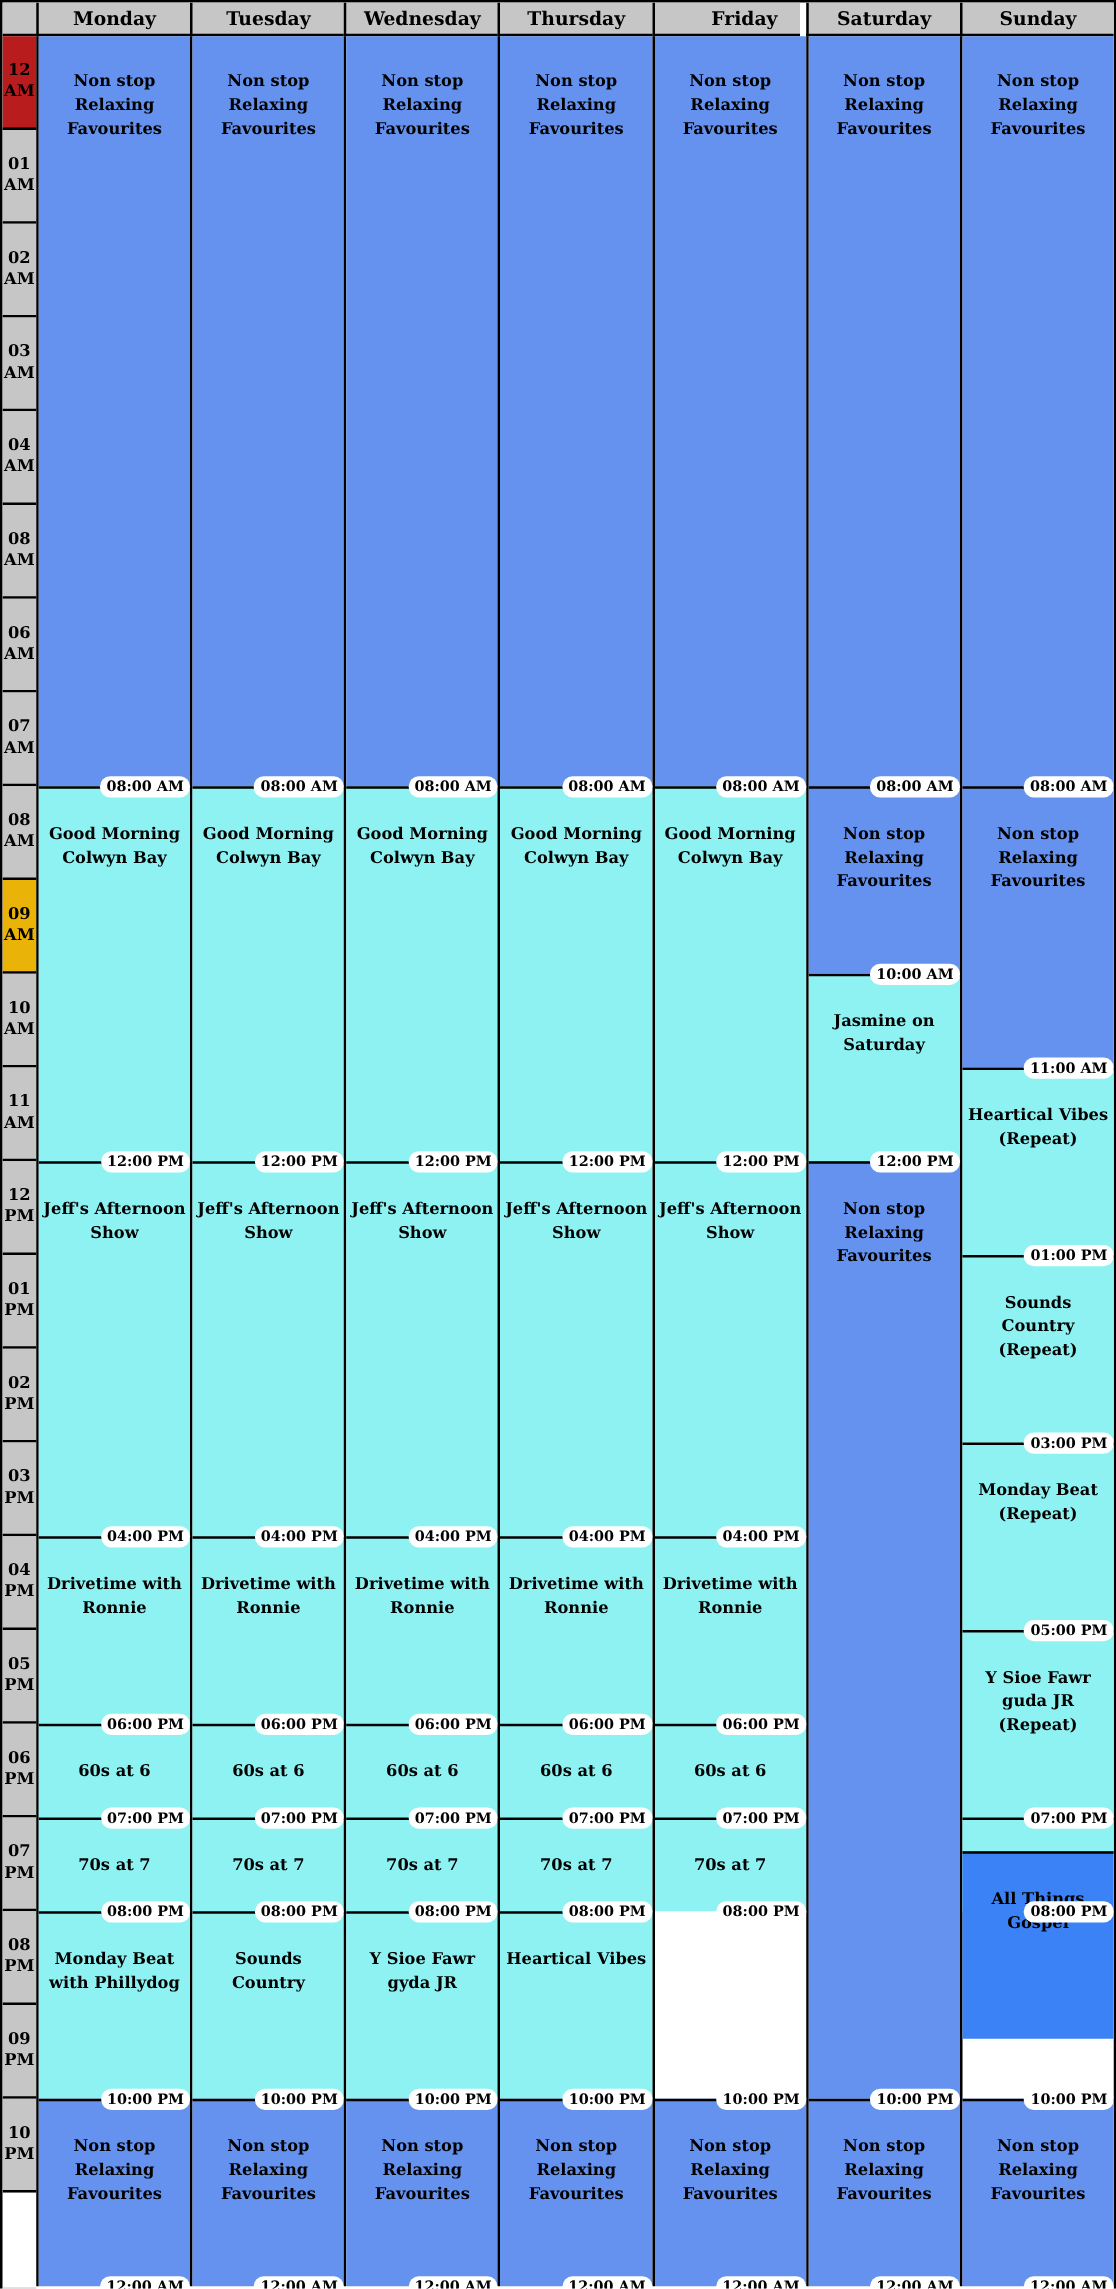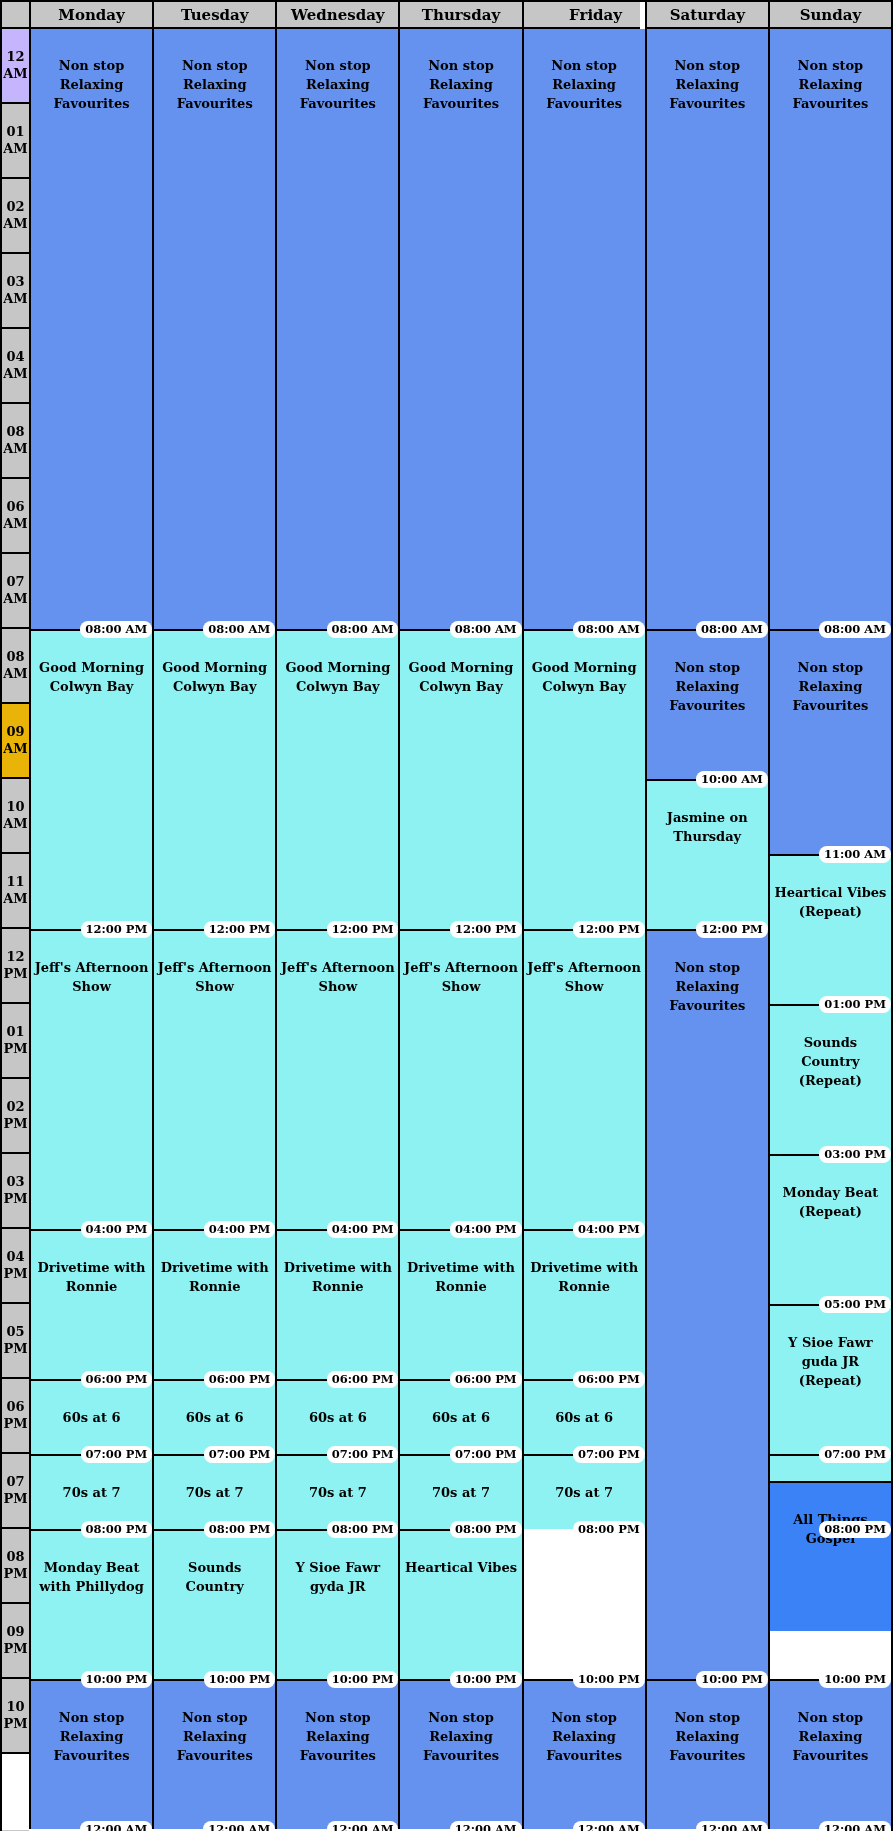--- a/index.html
+++ b/index.html
@@ -69,21 +69,21 @@
       <div class="hdr-cell" style="left: 0px; width: 27px; background: rgb(198, 198, 198);"></div>
       <div class="hdr-cell day" style="left: 27px; width: 123.143px; background: rgb(198, 198, 198);">Monday</div>
       <div class="hdr-cell day" style="left: 150.143px; width: 123.143px; background: rgb(198, 198, 198);">Tuesday</div>
       <div class="hdr-cell day" style="left: 273.286px; width: 123.143px; background: rgb(198, 198, 198);">Wednesday</div>
       <div class="hdr-cell day" style="left: 396.429px; width: 123.143px; background: rgb(198, 198, 198);">Thursday</div>
       <div class="hdr-cell day" style="left: 519.571px; width: 118px; background: rgb(198, 198, 198); padding-left: 28px;">Friday</div>
       <div class="hdr-cell day" style="left: 642.714px; width: 123.143px; background: rgb(198, 198, 198);">Saturday</div>
       <div class="hdr-cell day" style="left: 765.857px; width: 123.143px; background: rgb(198, 198, 198);">Sunday</div>
     </div>
   <div id="time-col">
-      <div class="time-cell" style="top: 27px; height: 75px; background: #c4b5fd;">12 AM</div>
+      <div class="time-cell" style="top: 27px; height: 75px; background: #b91c1c;">12 AM</div>
       <div class="time-cell" style="top: 102px; height: 75px; background: rgb(198, 198, 198);">01 AM</div>
       <div class="time-cell" style="top: 177px; height: 75px; background: rgb(198, 198, 198);">02 AM</div>
       <div class="time-cell" style="top: 252px; height: 75px; background: rgb(198, 198, 198);">03 AM</div>
       <div class="time-cell" style="top: 327px; height: 75px; background: rgb(198, 198, 198);">04 AM</div>
       <div class="time-cell" style="top: 402px; height: 75px; background: rgb(198, 198, 198);">08 AM</div>
       <div class="time-cell" style="top: 477px; height: 75px; background: rgb(198, 198, 198);">06 AM</div>
       <div class="time-cell" style="top: 552px; height: 75px; background: rgb(198, 198, 198);">07 AM</div>
       <div class="time-cell" style="top: 627px; height: 75px; background: rgb(198, 198, 198);">08 AM</div>
       <div class="time-cell" style="top: 702px; height: 75px; background: #eab308;">09 AM</div>
       <div class="time-cell" style="top: 777px; height: 75px; background: rgb(198, 198, 198);">10 AM</div>
@@ -313,21 +313,21 @@
 Favourites</span>
         </div>
         <div class="prog-block" style="top: 600px; height: 150px; background: rgb(101, 146, 238);">
           <span class="prog-title">Non stop
 Relaxing
 Favourites</span>
         </div>
         <div class="time-badge" style="top: 591.5px; background: rgb(255, 255, 255);">08:00 AM</div>
         <div class="prog-block" style="top: 750px; height: 150px; background: rgb(142, 242, 242);">
           <span class="prog-title">Jasmine on
-Thursday</span>
+Saturday</span>
         </div>
         <div class="time-badge" style="top: 741.5px; background: rgb(255, 255, 255);">10:00 AM</div>
         <div class="prog-block" style="top: 900px; height: 750px; background: rgb(101, 146, 238);">
           <span class="prog-title">Non stop
 Relaxing
 Favourites</span>
         </div>
         <div class="time-badge" style="top: 891.5px; background: rgb(255, 255, 255);">12:00 PM</div>
         <div class="prog-block" style="top: 1650px; height: 150px; background: rgb(101, 146, 238);">
           <span class="prog-title">Non stop

